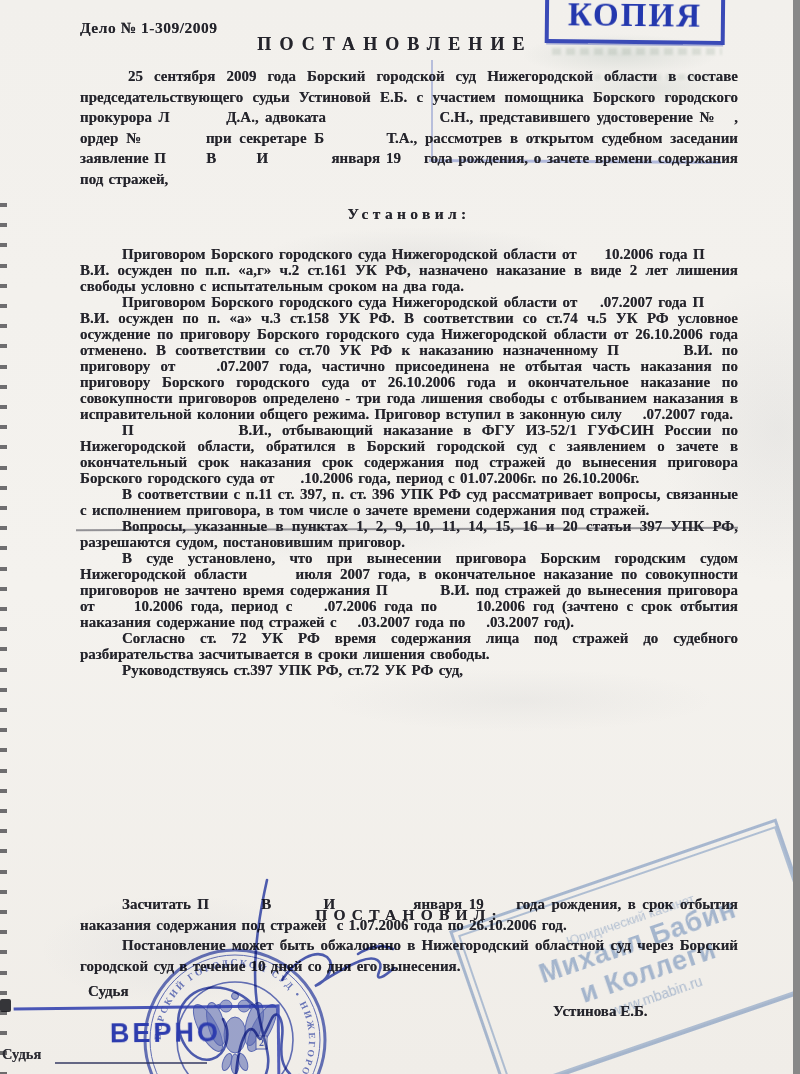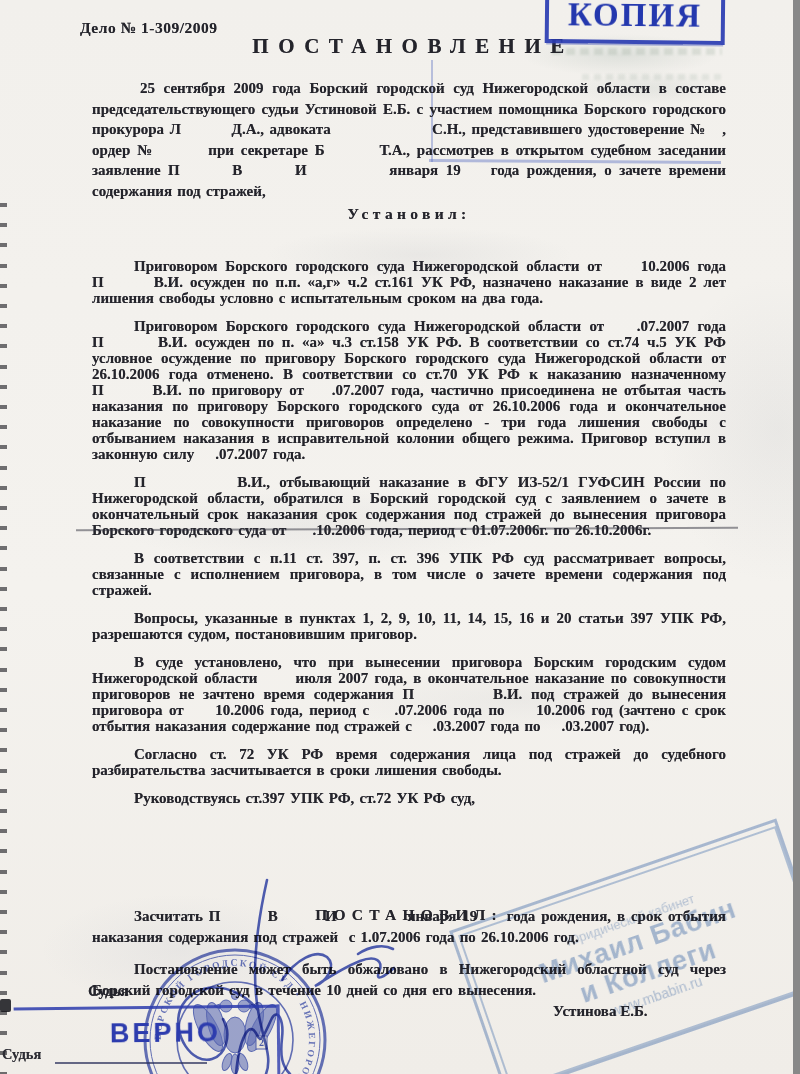--- a/index.html
+++ b/index.html
@@ -14,32 +14,32 @@
       radial-gradient(170px 220px at 778px 430px, rgba(140,145,155,.10), transparent 70%),
       radial-gradient(200px 80px at 180px 950px, rgba(120,130,160,.08), transparent 70%),
       linear-gradient(180deg,#f2f0ec 0%, #f4f2ee 55%, #f0ede8 100%);
     font-family:"Liberation Serif","DejaVu Serif",serif;
     color:#24242b;
   }
   .txt{ text-shadow:0 0 .5px rgba(35,35,45,.55); }
   .abs{ position:absolute; }
   
   .case-number{ left:80px; top:19px; font-size:15.5px; font-weight:700; letter-spacing:.5px;}
-  .doc-title{ left:84px; top:34px; width:658px; text-align:center;
-    font-size:21px; font-weight:700; letter-spacing:.45em;}
+  .doc-title{ left:66px; top:34px; width:658px; text-align:center;
+    font-size:18px; font-weight:700; letter-spacing:.45em;}
   .block{ left:80px; width:658px; font-size:15px; font-weight:700;
     line-height:20.3px; text-align:justify; word-spacing:1.5px;}
   .intro{ top:66px; line-height:20.6px;}
   .intro p{ text-indent:48px;}
   .sec-head{ left:80px; width:658px; text-align:center; font-size:15.5px; font-weight:700;}
   .head-1{ top:205px; letter-spacing:.28em;}
   .head-2{ top:906px; letter-spacing:.40em;}
   .facts{ top:246px; line-height:16px;}
   .ruling{ top:894px; line-height:20.6px;}
-  .para{ margin:12px; text-indent:42px;}
+  .para{ margin:0; text-indent:42px;}
   .sign-label{ left:88px; top:983px; font-size:15px; font-weight:700;}
   .judge-name{ left:553px; top:983px; font-size:15px; font-weight:700;margin-top:20px;}
   
   .copy-stamp{ left:545px; top:-18px; width:172px; height:54px;
     border:4px solid rgba(42,60,178,.92); transform:rotate(.6deg);
     box-shadow:0 3px 0 -1.5px rgba(42,60,178,.35);
     display:flex; align-items:flex-end; justify-content:center;}
   .copy-stamp span{ font-size:33px; font-weight:700; letter-spacing:2px;
     color:#2438ae; line-height:1; padding-bottom:8px; filter:blur(.3px);}
   

